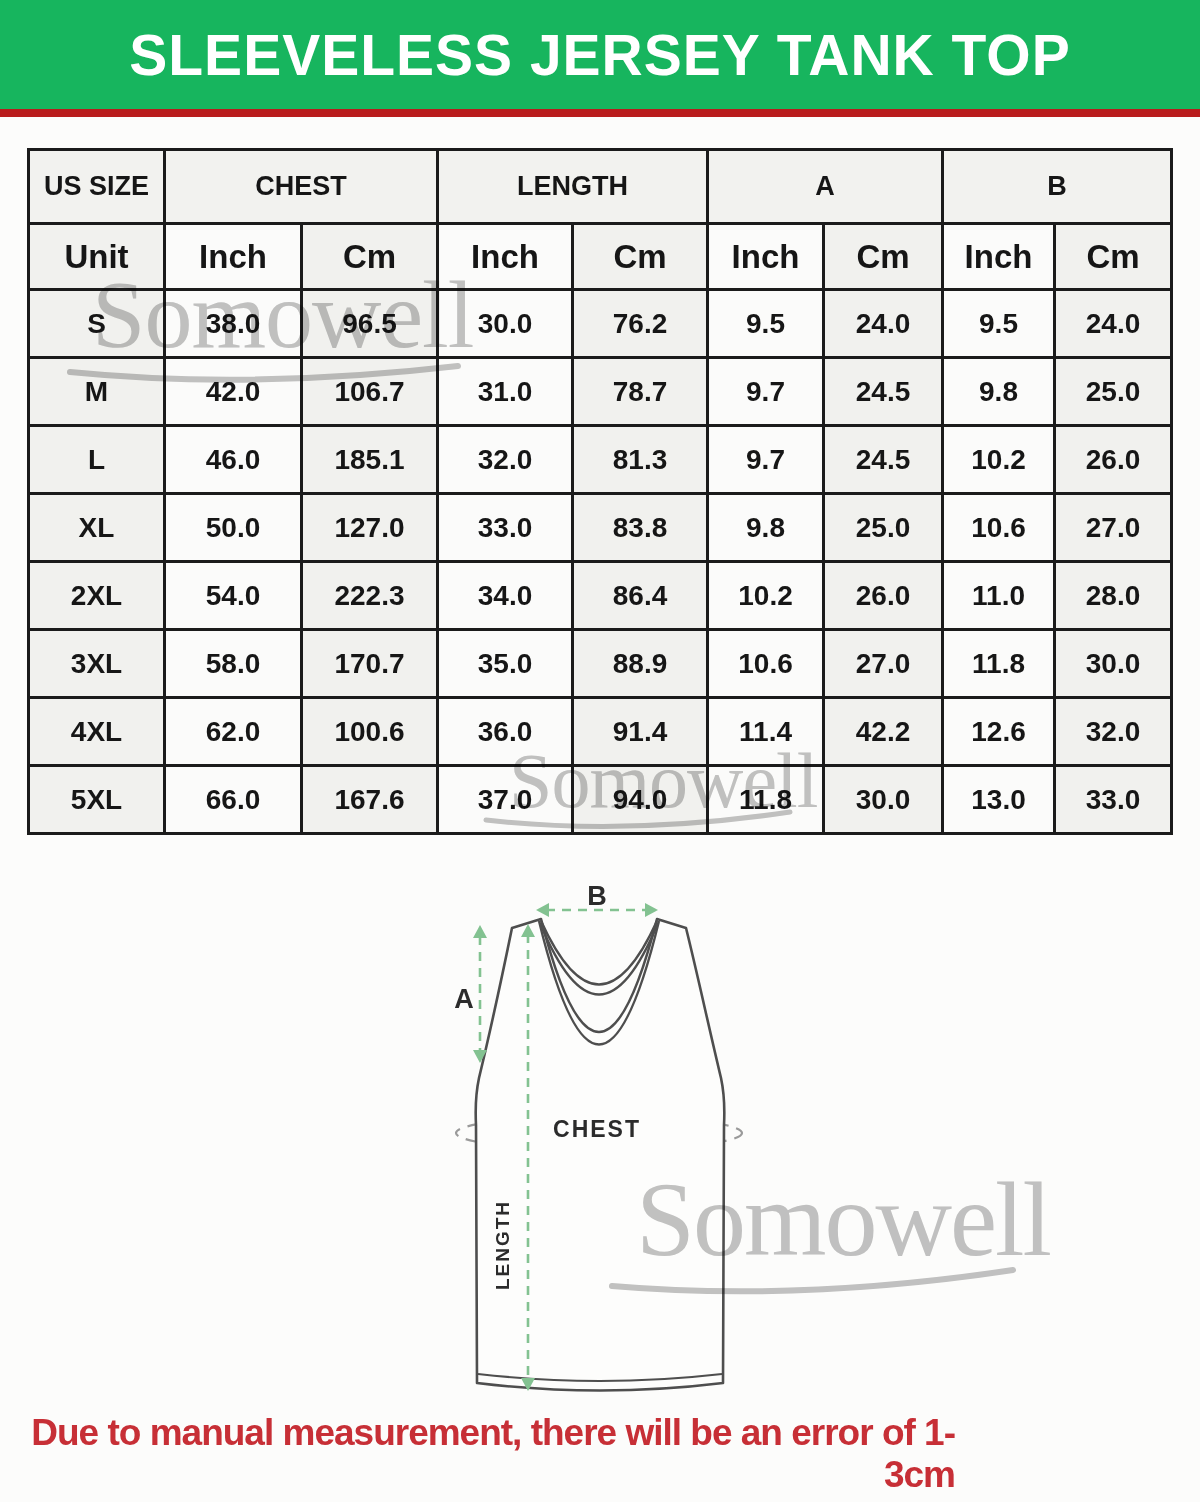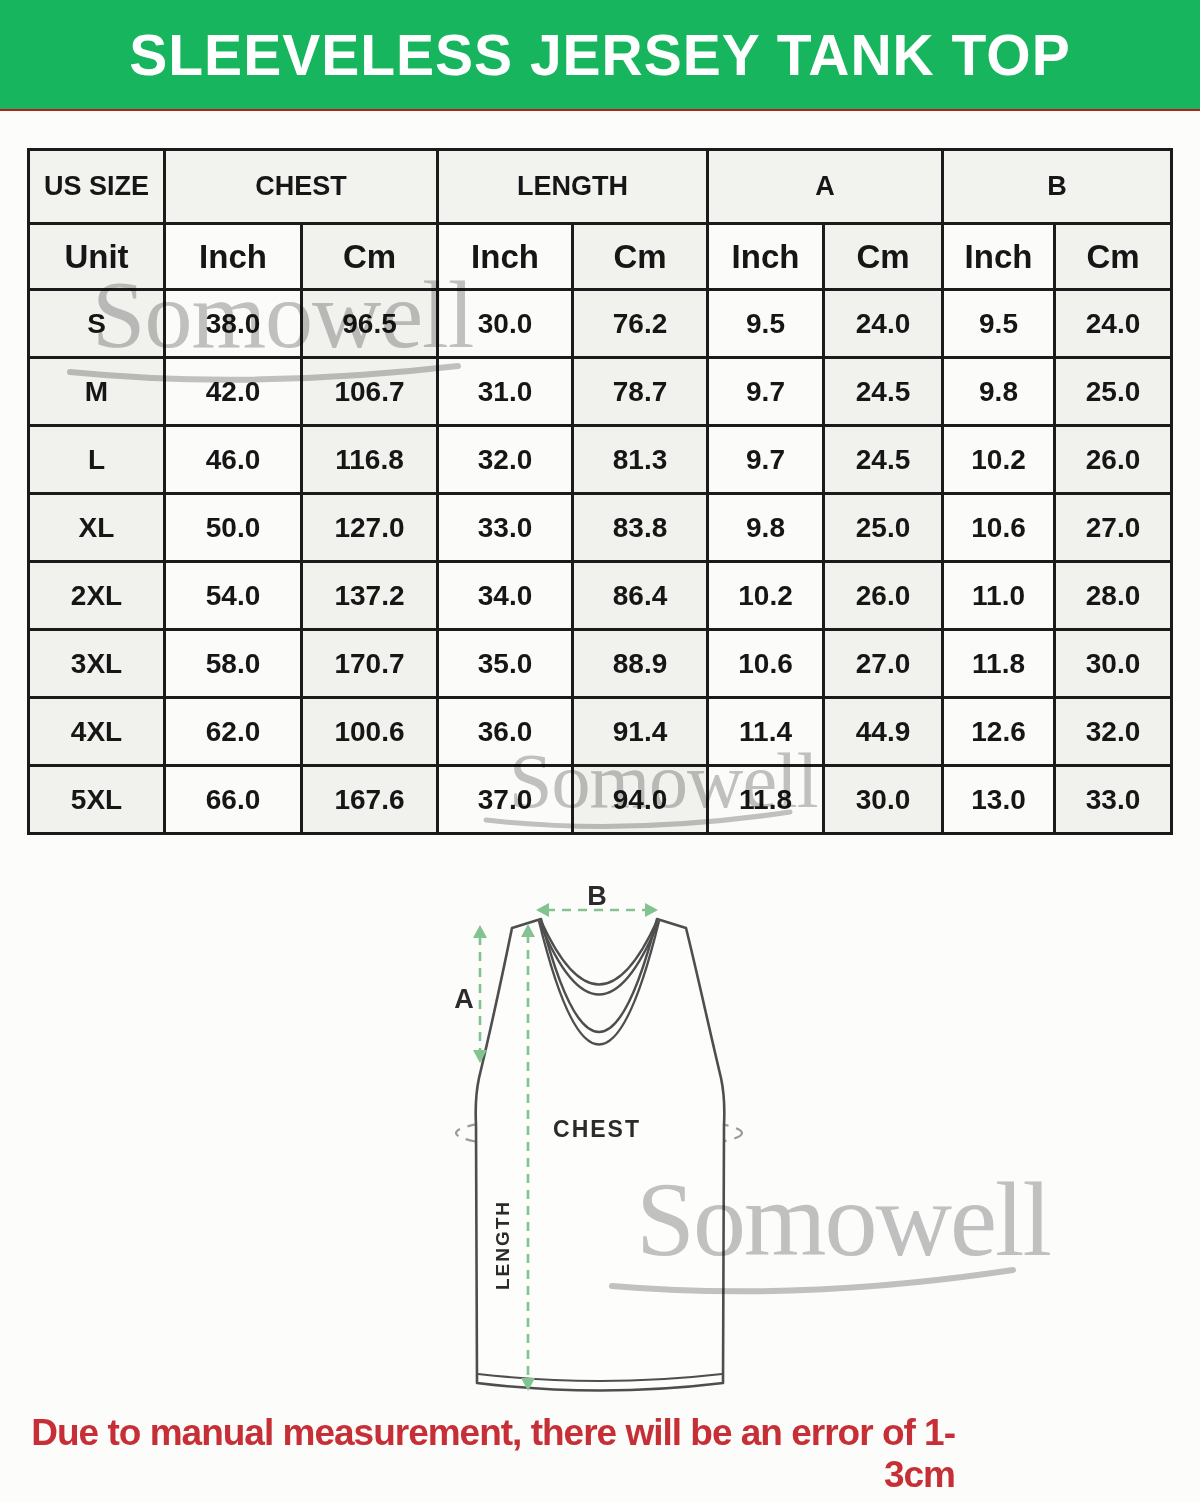--- a/index.html
+++ b/index.html
@@ -4,21 +4,21 @@
 <style>
   html,body{margin:0;padding:0}
   body{
     width:1200px;height:1502px;position:relative;overflow:hidden;
     background:#fcfcfb;
     font-family:"Liberation Sans",sans-serif;
   }
   
   .header{
     position:absolute;left:0;top:0;width:1200px;height:109px;
-    background:#17b55e;border-bottom:2px solid #b91c1c;
+    background:#17b55e;border-bottom:8px solid #b91c1c;
     display:flex;align-items:center;justify-content:center;
   }
   .title{
     color:#ffffff;font-size:57px;font-weight:bold;letter-spacing:1px;
     white-space:nowrap;
   }
   
   table.size-table{
     position:absolute;left:27px;top:148px;width:1145px;
     border-collapse:collapse;table-layout:fixed;
@@ -112,21 +112,21 @@
         <td class="">31.0</td>
         <td class="shade">78.7</td>
         <td class="">9.7</td>
         <td class="shade">24.5</td>
         <td class="">9.8</td>
         <td class="shade">25.0</td>
       </tr>
       <tr>
         <td class="shade">L</td>
         <td class="">46.0</td>
-        <td class="shade">116.8</td>
+        <td class="shade">185.1</td>
         <td class="">32.0</td>
         <td class="shade">81.3</td>
         <td class="">9.7</td>
         <td class="shade">24.5</td>
         <td class="">10.2</td>
         <td class="shade">26.0</td>
       </tr>
       <tr>
         <td class="shade">XL</td>
         <td class="">50.0</td>
@@ -134,21 +134,21 @@
         <td class="">33.0</td>
         <td class="shade">83.8</td>
         <td class="">9.8</td>
         <td class="shade">25.0</td>
         <td class="">10.6</td>
         <td class="shade">27.0</td>
       </tr>
       <tr>
         <td class="shade">2XL</td>
         <td class="">54.0</td>
-        <td class="shade">137.2</td>
+        <td class="shade">222.3</td>
         <td class="">34.0</td>
         <td class="shade">86.4</td>
         <td class="">10.2</td>
         <td class="shade">26.0</td>
         <td class="">11.0</td>
         <td class="shade">28.0</td>
       </tr>
       <tr>
         <td class="shade">3XL</td>
         <td class="">58.0</td>
@@ -160,21 +160,21 @@
         <td class="">11.8</td>
         <td class="shade">30.0</td>
       </tr>
       <tr>
         <td class="shade">4XL</td>
         <td class="">62.0</td>
         <td class="shade">100.6</td>
         <td class="">36.0</td>
         <td class="shade">91.4</td>
         <td class="">11.4</td>
-        <td class="shade">44.9</td>
+        <td class="shade">42.2</td>
         <td class="">12.6</td>
         <td class="shade">32.0</td>
       </tr>
       <tr>
         <td class="shade">5XL</td>
         <td class="">66.0</td>
         <td class="shade">167.6</td>
         <td class="">37.0</td>
         <td class="shade">94.0</td>
         <td class="">11.8</td>

